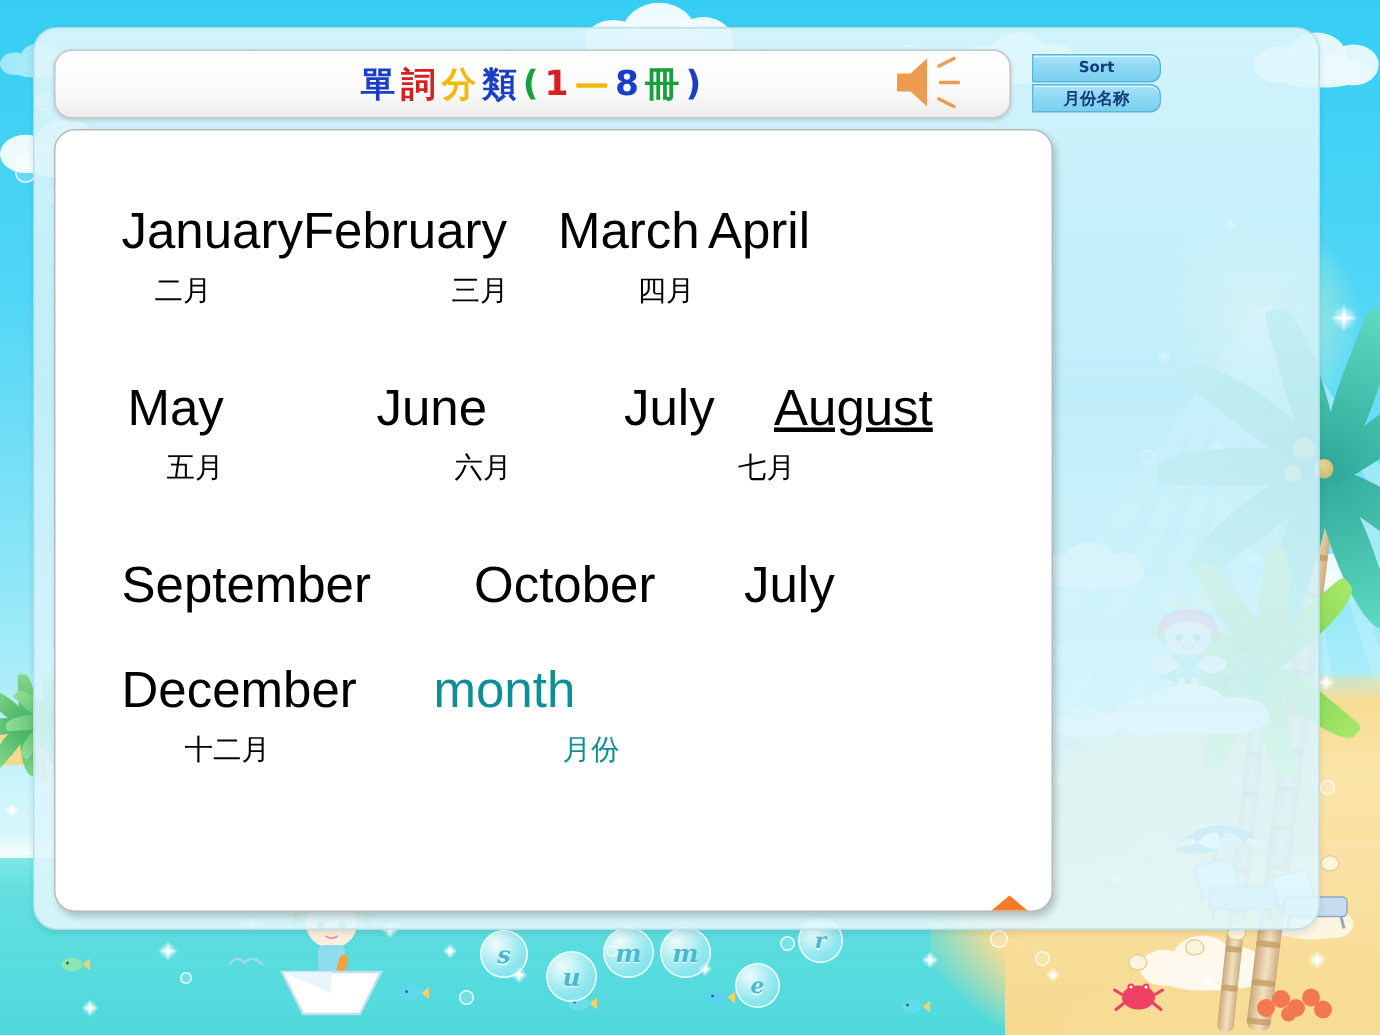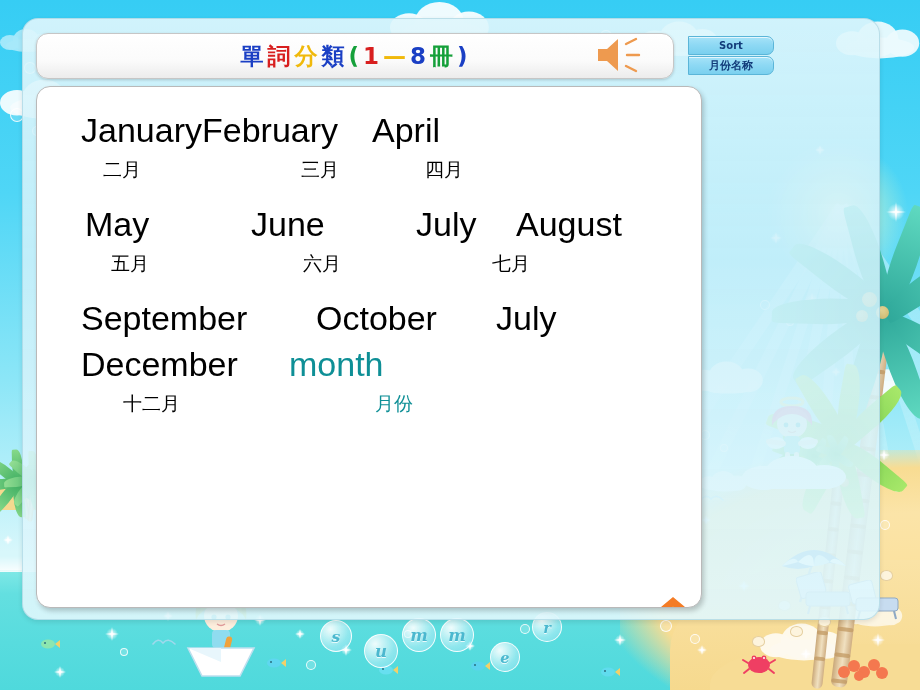--- a/index.html
+++ b/index.html
@@ -248,20 +248,21 @@
   }
   .row-en {
     display: flex;
     align-items: baseline;
     font-family: "Liberation Sans", sans-serif;
     font-size: 34px;
     color: #000000;
     height: 46px;
     padding-left: 44px;
     box-sizing: border-box;
+    margin-top: 24px;
   }
   .row-cn {
     display: flex;
     align-items: baseline;
     font-family: "DejaVu Sans", sans-serif;
     font-size: 19px;
     color: #000000;
     height: 48px;
     padding-left: 44px;
     box-sizing: border-box;
@@ -272,21 +273,21 @@
   .r1 .c3 { width: 80px; }
 
   .r1c .c0 { width: 172px; padding-left: 24px; }
   .r1c .c1 { width: 170px; padding-left: 22px; }
   .r1c .c2 { width: 100px; padding-left: 28px; }
   .r1c .c3 { width: 80px; padding-left: 24px; }
 
   .r2 .c0 { width: 162px; padding-left: 4px; }
   .r2 .c1 { width: 165px; padding-left: 4px; }
   .r2 .c2 { width: 100px; }
-  .r2 .c3 { width: 120px; }
+  .r2 .c3 { width: 120px; text-decoration: underline; }
 
   .r2c .c0 { width: 162px; padding-left: 30px; }
   .r2c .c1 { width: 165px; padding-left: 30px; }
   .r2c .c2 { width: 100px; padding-left: 24px; }
   .r2c .c3 { width: 120px; padding-left: 42px; }
 
   .r3 .c0 { width: 235px; }
   .r3 .c1 { width: 180px; }
   .r3 .c2 { width: 180px; }
 
@@ -795,20 +796,21 @@
       <span>月份名称</span>
     </div>
   </div>
 
   <div class="card">
     <div class="rows">
 
       <div class="row-en r1">
         <span class="cell">January</span>
         <span class="cell c1">February</span>
+        <span class="cell c2">March</span>
         <span class="cell c3">April</span>
       </div>
       <div class="row-cn r1c">
         <span class="cell c1">二月</span>
         <span class="cell c2">三月</span>
         <span class="cell c3">四月</span>
       </div>
 
       <div class="row-en r2">
         <span class="cell c0">May</span>

